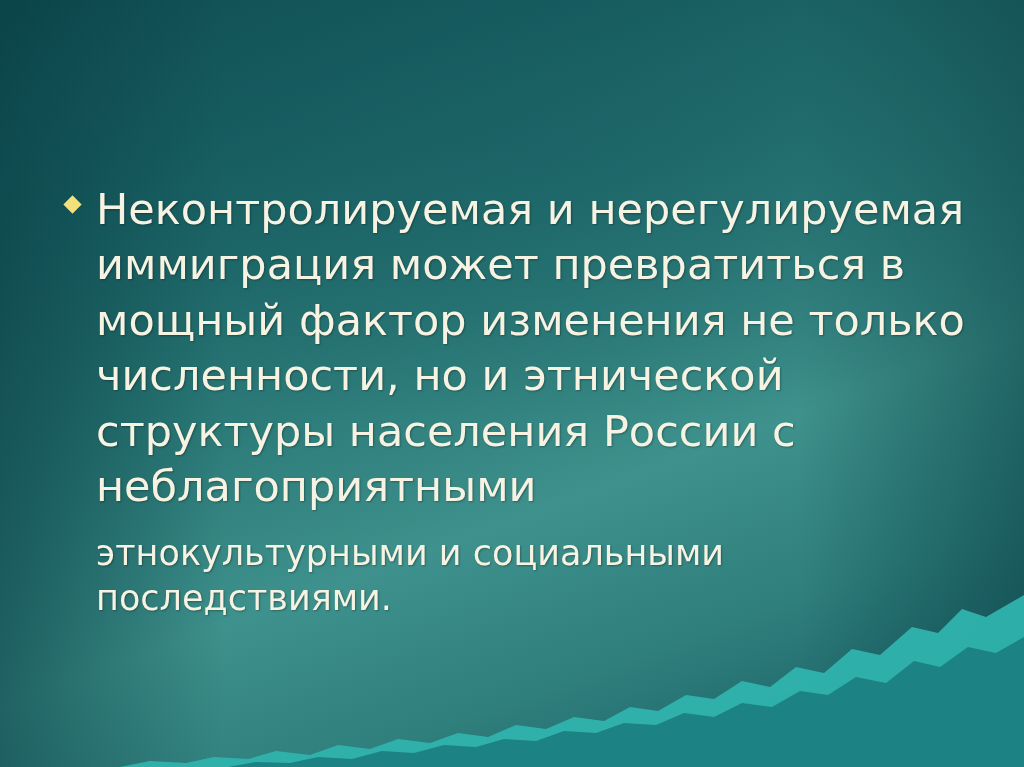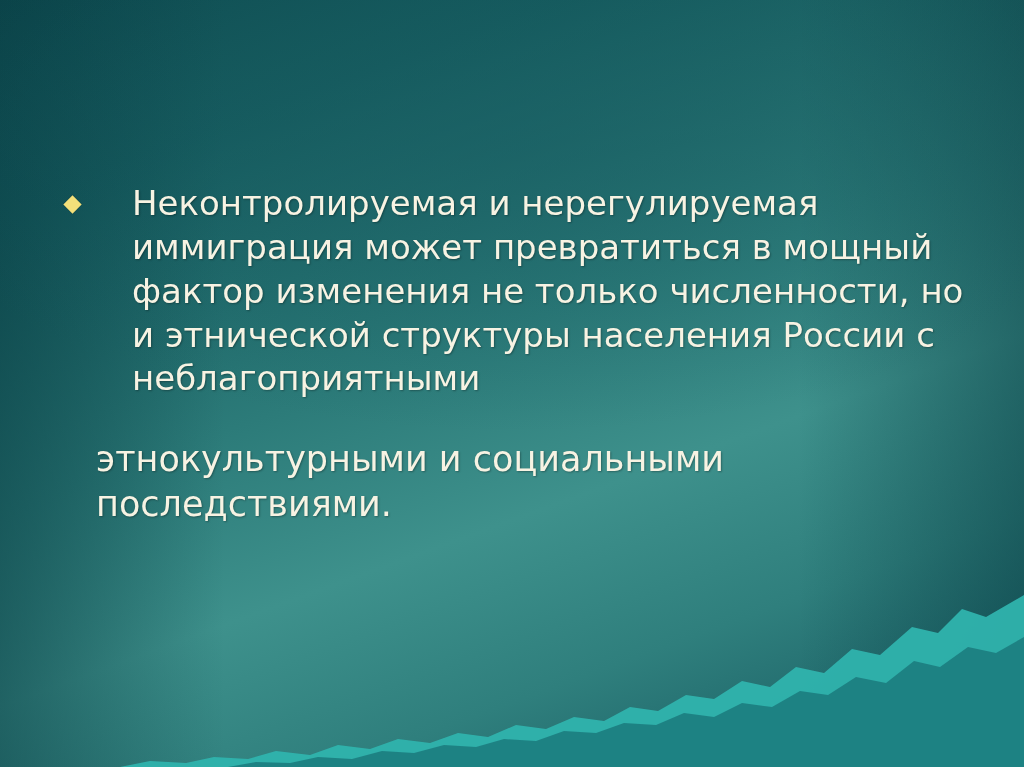--- a/index.html
+++ b/index.html
@@ -72,27 +72,26 @@
     width: 13px;
     height: 13px;
     background: #f3e07a;
     transform: rotate(45deg);
     margin-left: 8px;
     box-shadow: 0 0 1px rgba(0,0,0,0.4);
   }
   .bullet-text {
     flex: 1 1 auto;
     color: #f7f3e3;
-    font-size: 34px;
+    font-size: 43px;
     line-height: 1.29;
     text-shadow: 1px 1px 2px rgba(0,0,0,0.30);
-    margin-left: 36px;
   }
   .para-2 {
-    margin-top: 36px;
+    margin-top: 16px;
     margin-left: 38px;
     color: #f7f3e3;
     font-size: 35px;
     line-height: 1.29;
     text-shadow: 1px 1px 2px rgba(0,0,0,0.30);
     width: 872px;
   }
 </style>
 </head>
 <body>

